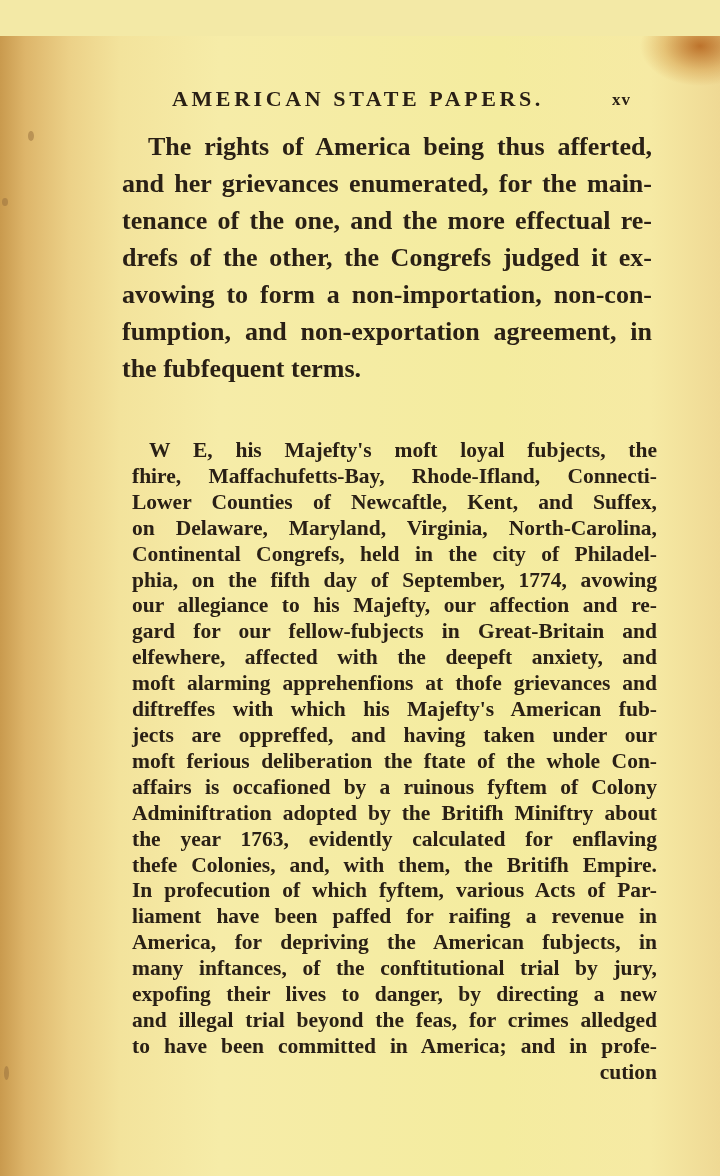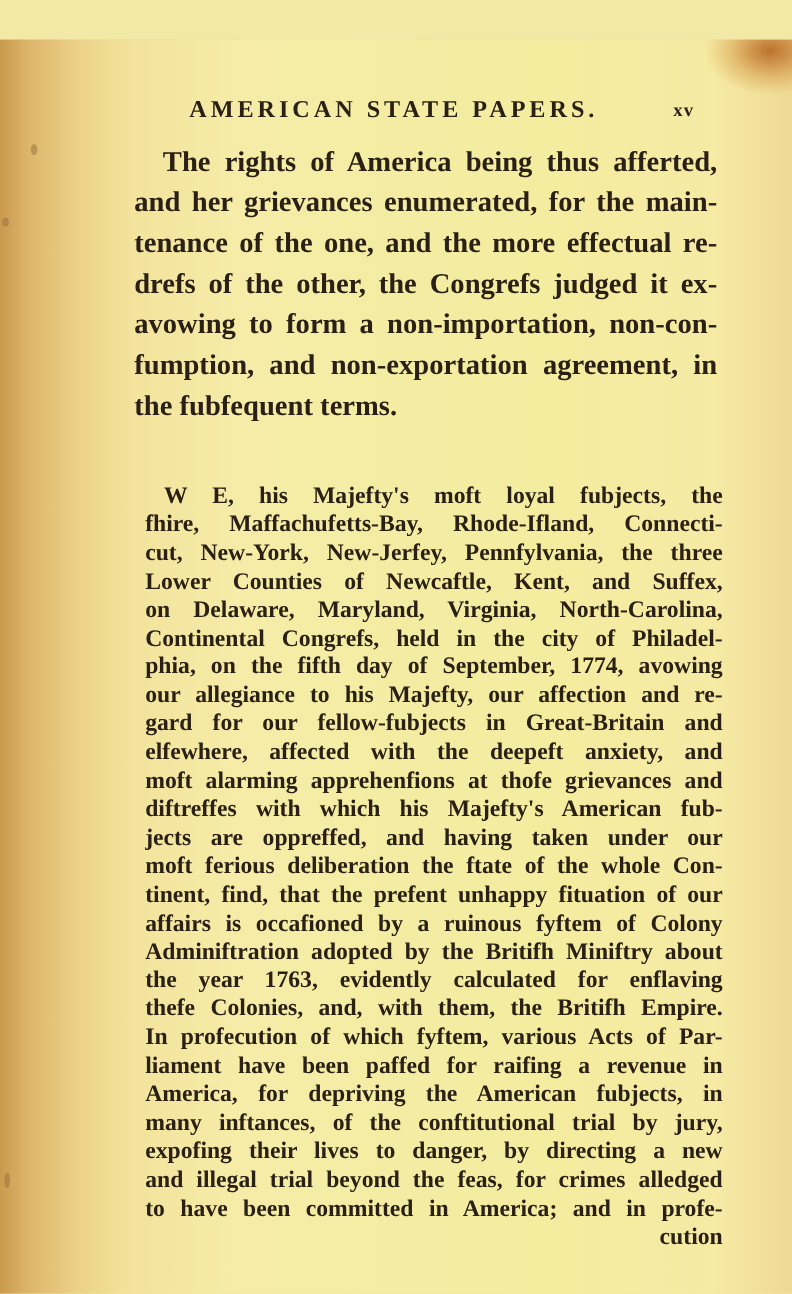--- a/index.html
+++ b/index.html
@@ -66,33 +66,31 @@
     <span class="line">drefs of the other, the Congrefs judged it ex-</span>
     <span class="line">avowing to form a non-importation, non-con-</span>
     <span class="line">fumption, and non-exportation agreement, in</span>
     <span class="line last">the fubfequent terms.</span>
   </div>
 
 
   <div class="body">
     <span class="line indent">W E, his Majefty's moft loyal fubjects, the</span>
     <span class="line">fhire, Maffachufetts-Bay, Rhode-Ifland, Connecti-</span>
-    <span class="line">cut, New-York, New-Jerfey, Pennfylvania, the three</span>
     <span class="line">Lower Counties of Newcaftle, Kent, and Suffex,</span>
     <span class="line">on Delaware, Maryland, Virginia, North-Carolina,</span>
     <span class="line">Continental Congrefs, held in the city of Philadel-</span>
     <span class="line">phia, on the fifth day of September, 1774, avowing</span>
     <span class="line">our allegiance to his Majefty, our affection and re-</span>
     <span class="line">gard for our fellow-fubjects in Great-Britain and</span>
     <span class="line">elfewhere, affected with the deepeft anxiety, and</span>
     <span class="line">moft alarming apprehenfions at thofe grievances and</span>
     <span class="line">diftreffes with which his Majefty's American fub-</span>
     <span class="line">jects are oppreffed, and having taken under our</span>
     <span class="line">moft ferious deliberation the ftate of the whole Con-</span>
-    <span class="line">tinent, find, that the prefent unhappy fituation of our</span>
     <span class="line">affairs is occafioned by a ruinous fyftem of Colony</span>
     <span class="line">Adminiftration adopted by the Britifh Miniftry about</span>
     <span class="line">the year 1763, evidently calculated for enflaving</span>
     <span class="line">thefe Colonies, and, with them, the Britifh Empire.</span>
     <span class="line">In profecution of which fyftem, various Acts of Par-</span>
     <span class="line">liament have been paffed for raifing a revenue in</span>
     <span class="line">America, for depriving the American fubjects, in</span>
     <span class="line">many inftances, of the conftitutional trial by jury,</span>
     <span class="line">expofing their lives to danger, by directing a new</span>
     <span class="line">and illegal trial beyond the feas, for crimes alledged</span>

